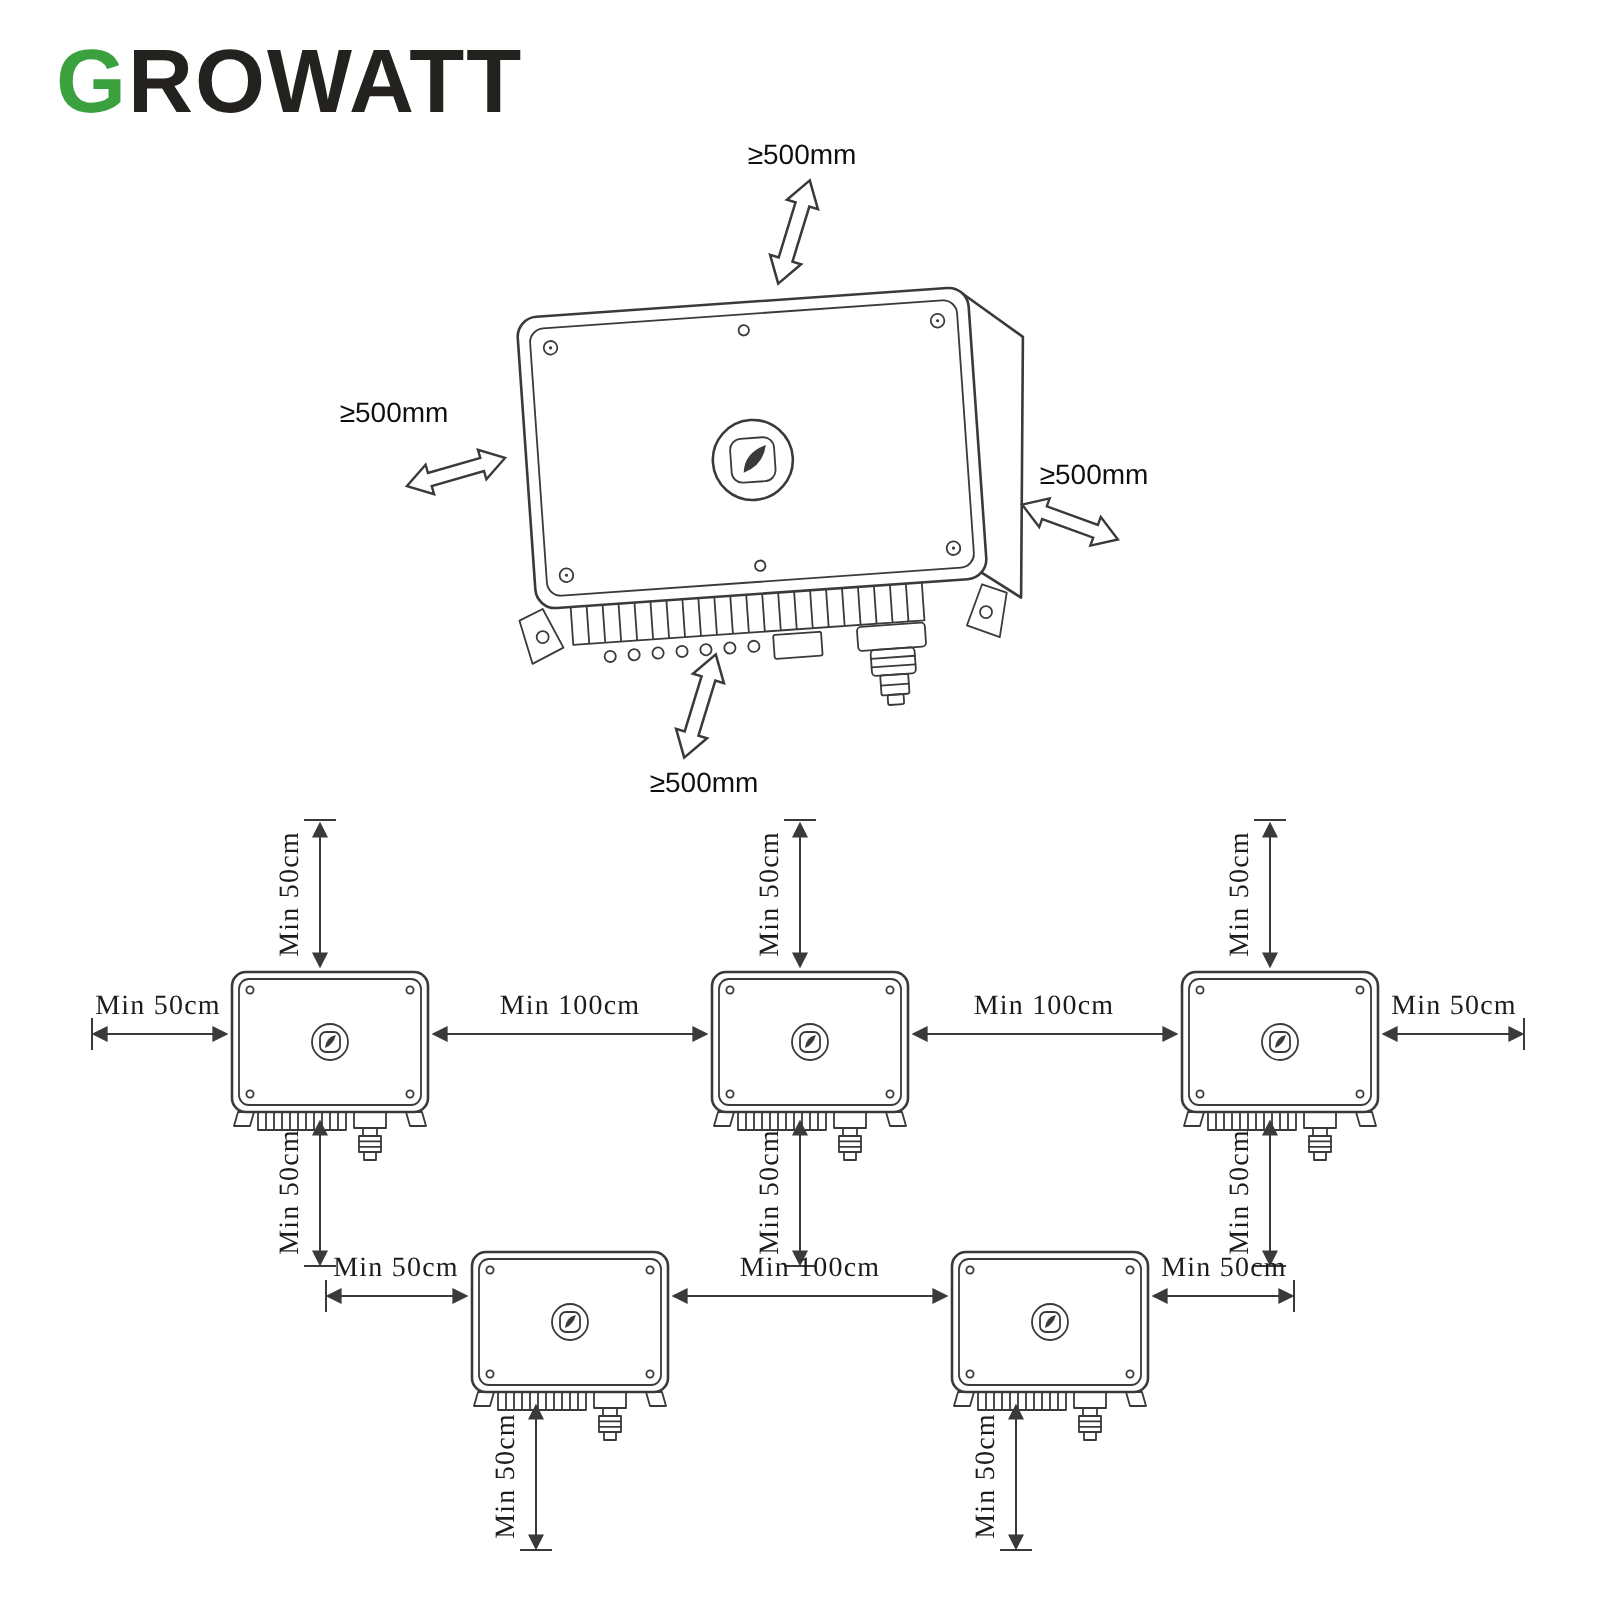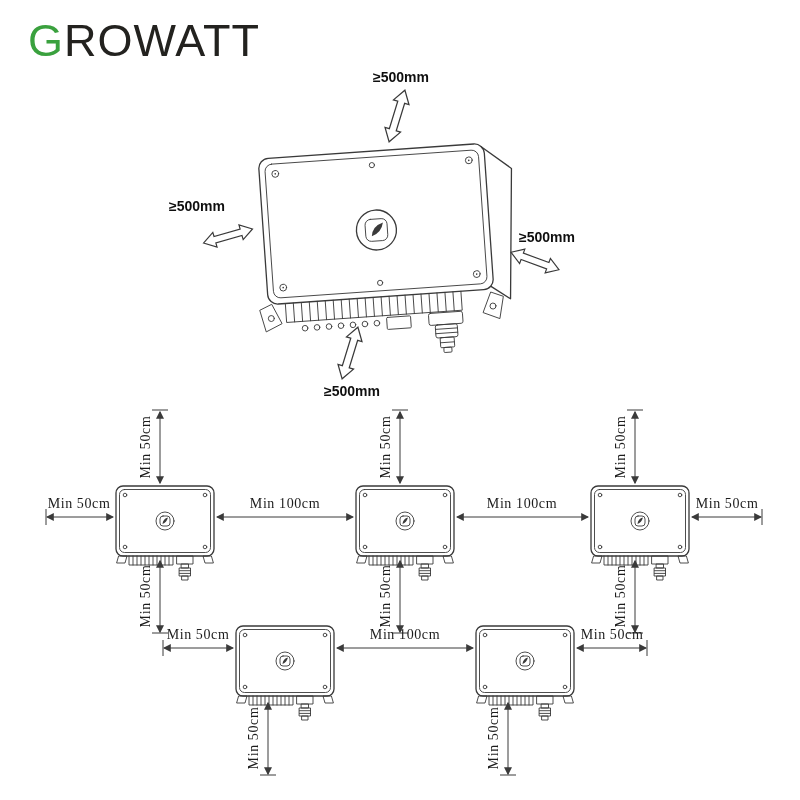--- a/index.html
+++ b/index.html
@@ -1,25 +1,25 @@
 <!DOCTYPE html>
 <html style="--logo-green: #3aa13e; --logo-dark: #23221f; --ink: #3a3a3a; --dim-ink: #1c1c1c;"><head>
 <meta charset="utf-8">
 <style>
   * { margin:0; padding:0; box-sizing:border-box; }
   html,body { width:800px; height:800px; background:#ffffff; font-family:"Liberation Sans",sans-serif; }
   .page { position:relative; width:800px; height:800px; background:#fff; overflow:hidden; }
   .art { position:absolute; left:0; top:0; }
 
-  .logo { position:absolute; left:28px; top:18px; font-weight:normal; font-size:45px; line-height:1; letter-spacing:1px; }
+  .logo { position:absolute; left:28px; top:18px; font-weight:bold; font-size:45px; line-height:1; letter-spacing:1px; }
   .logo-g { color:var(--logo-green,#3aa13e); }
   .logo-rest { color:var(--logo-dark,#23221f); }
 
   .lbl { position:absolute; white-space:nowrap; }
-  .clr { font-family:"Liberation Sans",sans-serif; font-weight:bold; font-size:14px; color:#0f0f0f; transform:translate(-50%,-50%); }
+  .clr { font-family:"Liberation Sans",sans-serif; font-weight:normal; font-size:14px; color:#0f0f0f; transform:translate(-50%,-50%); }
   .dim { font-family:"Liberation Serif",serif; font-size:14px; letter-spacing:0.6px; color:var(--dim-ink,#1c1c1c); }
   .hlbl { transform:translate(-50%,-50%); }
   .vlbl { transform:translate(-50%,-50%) rotate(-90deg); }
 
   svg .ln   { fill:none; stroke:var(--ink,#3a3a3a); stroke-width:1.3; stroke-linejoin:round; stroke-linecap:round; }
   svg .thin { stroke-width:0.9; }
   svg .face { fill:#ffffff; }
   svg .dimln { fill:none; stroke:var(--ink,#3a3a3a); stroke-width:1; }
   svg .arrow-shape { fill:#ffffff; stroke:var(--ink,#3a3a3a); stroke-width:1.4; stroke-linejoin:miter; }
   svg .fill-ink { fill:var(--ink,#3a3a3a); stroke:none; }

